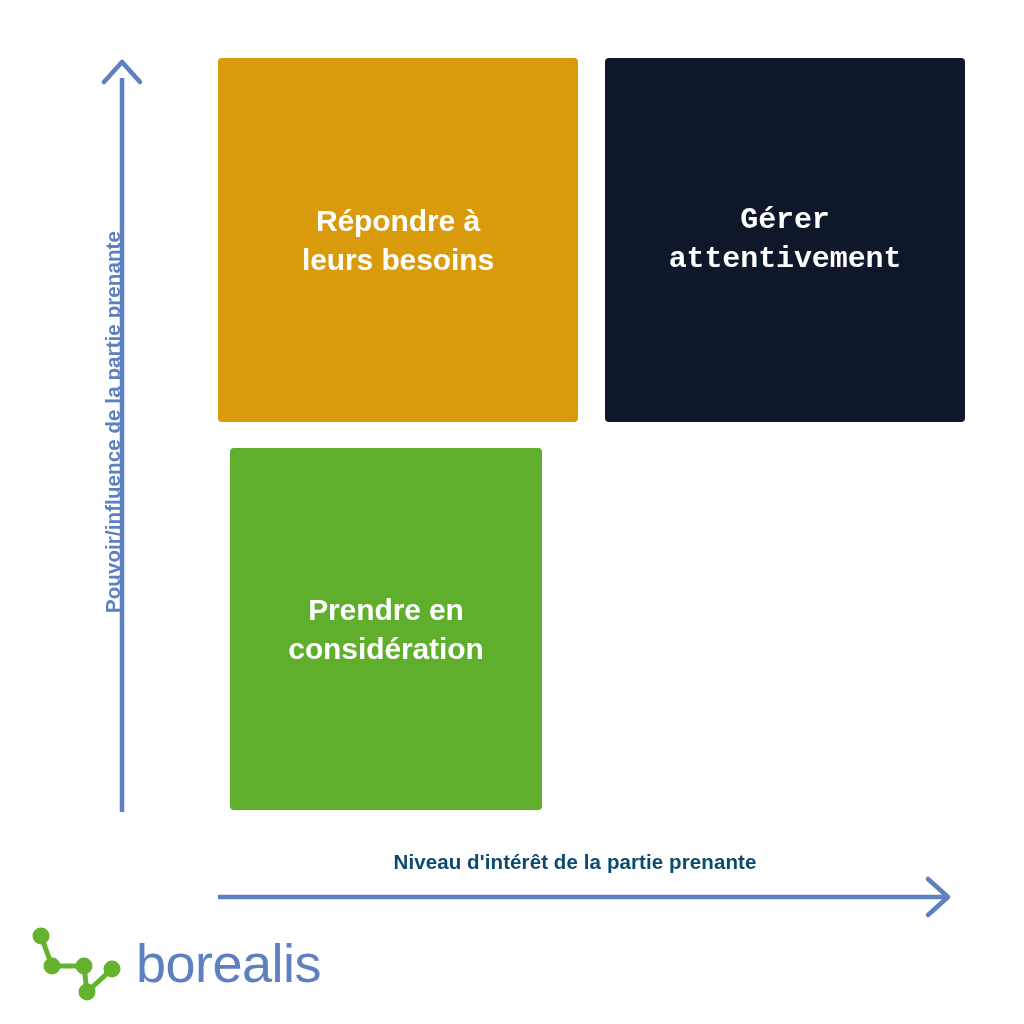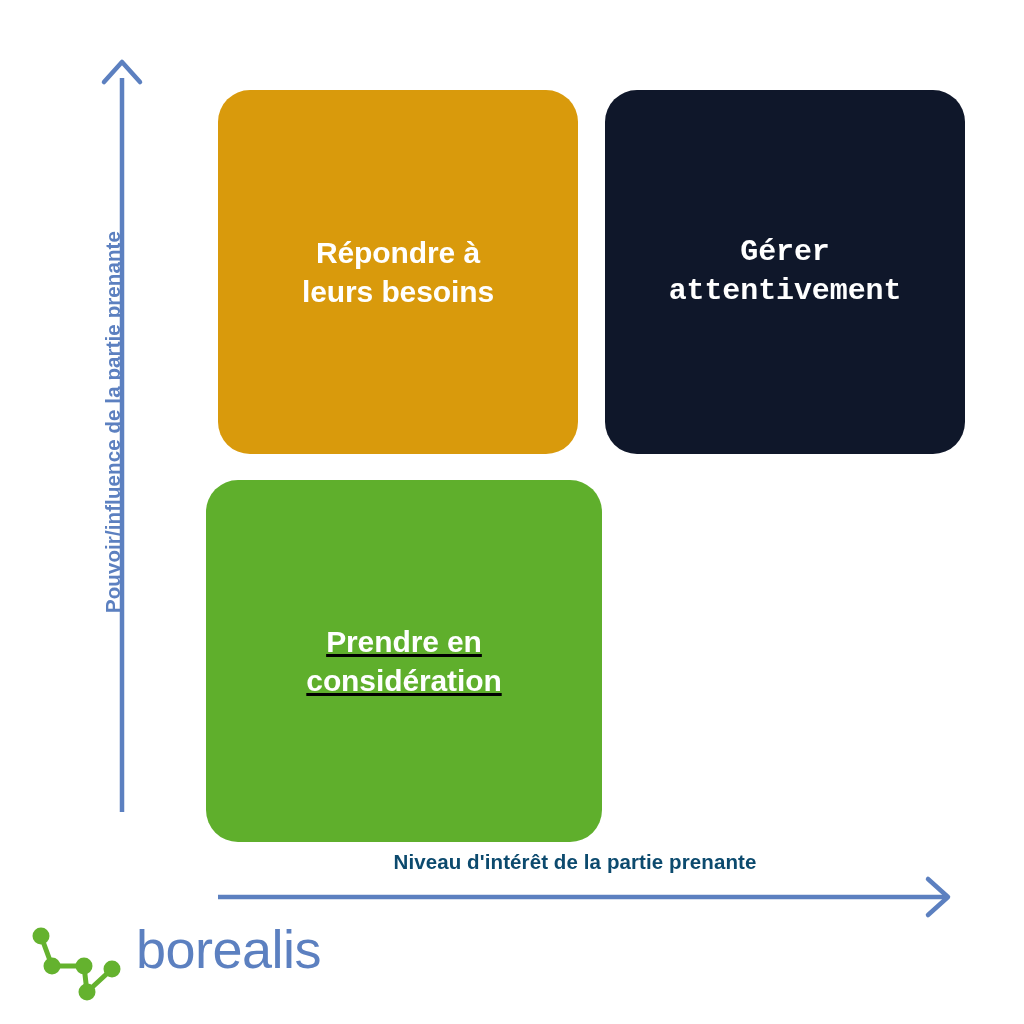--- a/index.html
+++ b/index.html
@@ -58,49 +58,49 @@
     font-size: 20.5px;
     font-weight: 700;
     letter-spacing: 0.1px;
     color: #0c4a6e;
     white-space: nowrap;
   }
 
   
   .quadrant {
     position: absolute;
-    border-radius: 32px;
+    border-radius: 4px;
     display: flex;
     align-items: center;
     justify-content: center;
     box-sizing: border-box;
     padding: 8px 18px;
-    margin-top: 32px;
   }
   .quadrant-label {
     color: #ffffff;
     font-size: 30px;
     font-weight: 700;
     line-height: 1.30;
     text-align: center;
     letter-spacing: -0.1px;
     white-space: pre-line;
   }
 
   #quadrant-top-left     { left: 218px; top: 58px;  width: 360px; height: 364px; }
   #quadrant-top-right    { left: 605px; top: 58px;  width: 360px; height: 364px; }
-  #quadrant-bottom-left  { left: 206px; top: 448px; width: 396px; height: 362px; text-decoration: underline; }
+  #quadrant-bottom-left  { left: 230px; top: 448px; width: 312px; height: 362px; }
   #quadrant-bottom-right { left: 605px; top: 448px; width: 360px; height: 362px; }
 
   
   #brand-logo {
     position: absolute;
     left: 22px;
     top: 922px;
     display: flex;
+    align-items: center;
     gap: 14px;
   }
   #brand-logo .logo-mark { display: block; }
   .logo-wordmark {
     font-size: 54px;
     font-weight: 400;
     color: #5c80c0;
     letter-spacing: -0.5px;
     line-height: 1;
     font-family: "Liberation Sans", sans-serif;

